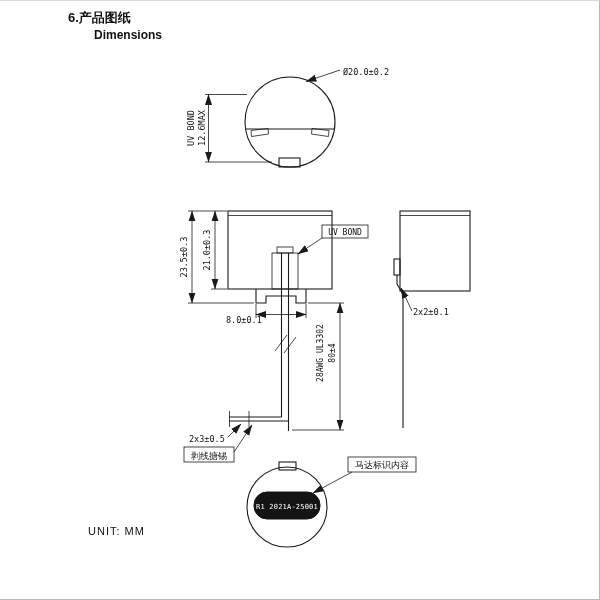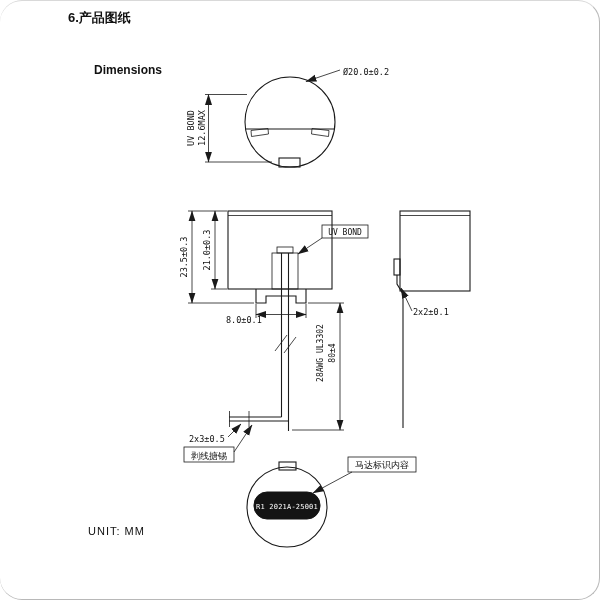--- a/index.html
+++ b/index.html
@@ -1,23 +1,23 @@
 <!DOCTYPE html>
 <html><head>
 <meta charset="utf-8">
 <style>
   html,body{margin:0;padding:0;background:#fff;}
   #page{
     position:relative;width:600px;height:600px;background:#ffffff;
     font-family:"Liberation Sans",sans-serif;color:#111;
     border-top:1px solid #d9d9d9;border-right:1px solid #b8b8b8;border-bottom:1px solid #b8b8b8;
-    box-sizing:border-box;overflow:hidden;border-radius:22px;
+    box-sizing:border-box;overflow:hidden;
   }
   .title-cn{position:absolute;left:68px;top:8px;font-size:13px;font-weight:bold;}
-  .title-en{position:absolute;left:94px;top:27px;font-size:12px;font-weight:bold;margin-top:35px;}
+  .title-en{position:absolute;left:94px;top:27px;font-size:12px;font-weight:bold;}
   .unit{position:absolute;left:88px;top:524px;font-size:11px;letter-spacing:1px;}
   svg{position:absolute;left:0;top:0;}
   .ol{stroke:#1a1a1a;stroke-width:1.1;fill:none;}
   .thin{stroke:#1a1a1a;stroke-width:0.8;fill:none;}
   .dim{stroke:#1a1a1a;stroke-width:0.8;fill:none;}
   text{fill:#111;font-family:"DejaVu Sans Mono","Liberation Mono",monospace;}
   .t85{font-size:8.5px;}
   .t8{font-size:8px;}
   .t7w{font-size:7px;fill:#fff;letter-spacing:0.2px;}
   .t9{font-size:9px;font-family:"Liberation Sans",sans-serif;}

